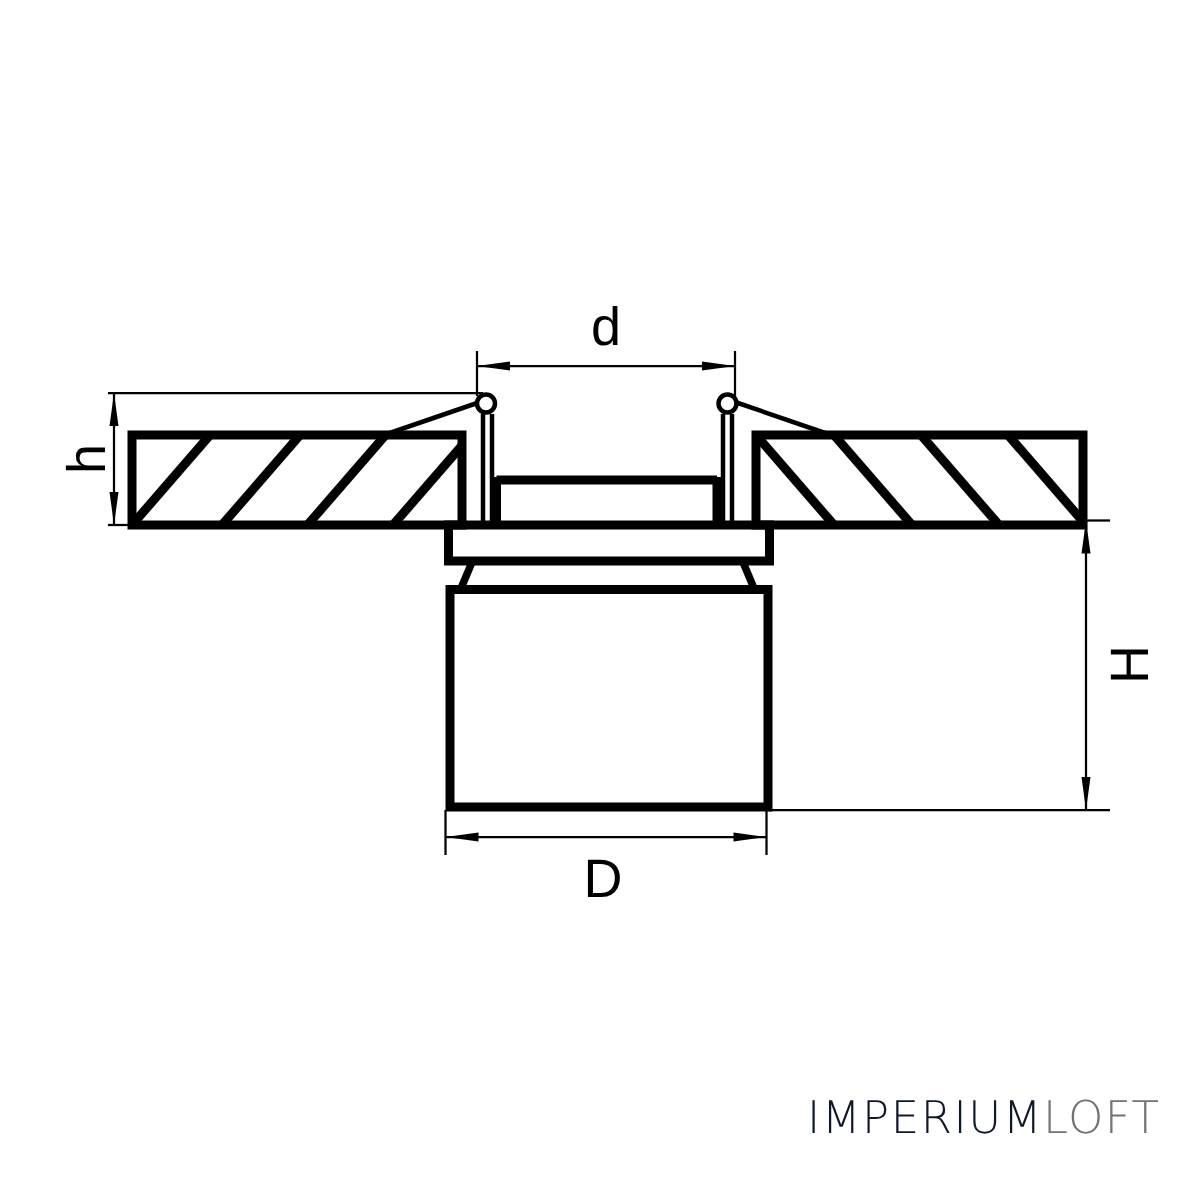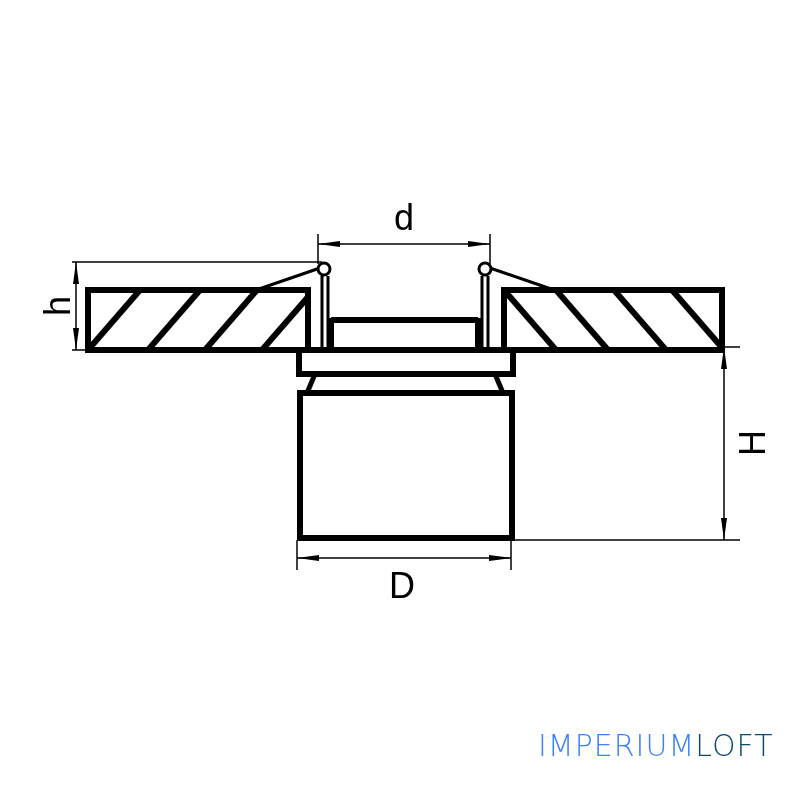--- a/index.html
+++ b/index.html
@@ -1,21 +1,21 @@
 <!DOCTYPE html>
 <html><head>
   <meta charset="utf-8">
   <style>
     html, body { margin: 0; padding: 0; background: #ffffff; }
     body { width: 800px; height: 800px; position: relative; overflow: hidden; }
     #canvas { position: absolute; left: 0; top: 0; width: 800px; height: 800px; }
     .dim-label { font-family: "Liberation Sans", "DejaVu Sans", sans-serif; font-size: 36px; fill: #000; }
     .brand { position: absolute; left: 538px; top: 731px; font-family: "DejaVu Sans", "Liberation Sans", sans-serif; font-size: 30px; font-weight: 300; letter-spacing: 1px; line-height: 1; }
-    .brand .a { color: #3b82f6; }
-    .brand .b { color: #0c4a6e; }
+    .brand .a { color: #0f172a; }
+    .brand .b { color: #737373; }
   </style>
 </head>
 <body>
 
 <svg id="canvas" viewBox="0 0 800 800" xmlns="http://www.w3.org/2000/svg">
   <defs>
     <clipPath id="clipL">
         <rect x="89" y="291" width="218" height="58"></rect>
       </clipPath>
     <clipPath id="clipR">

